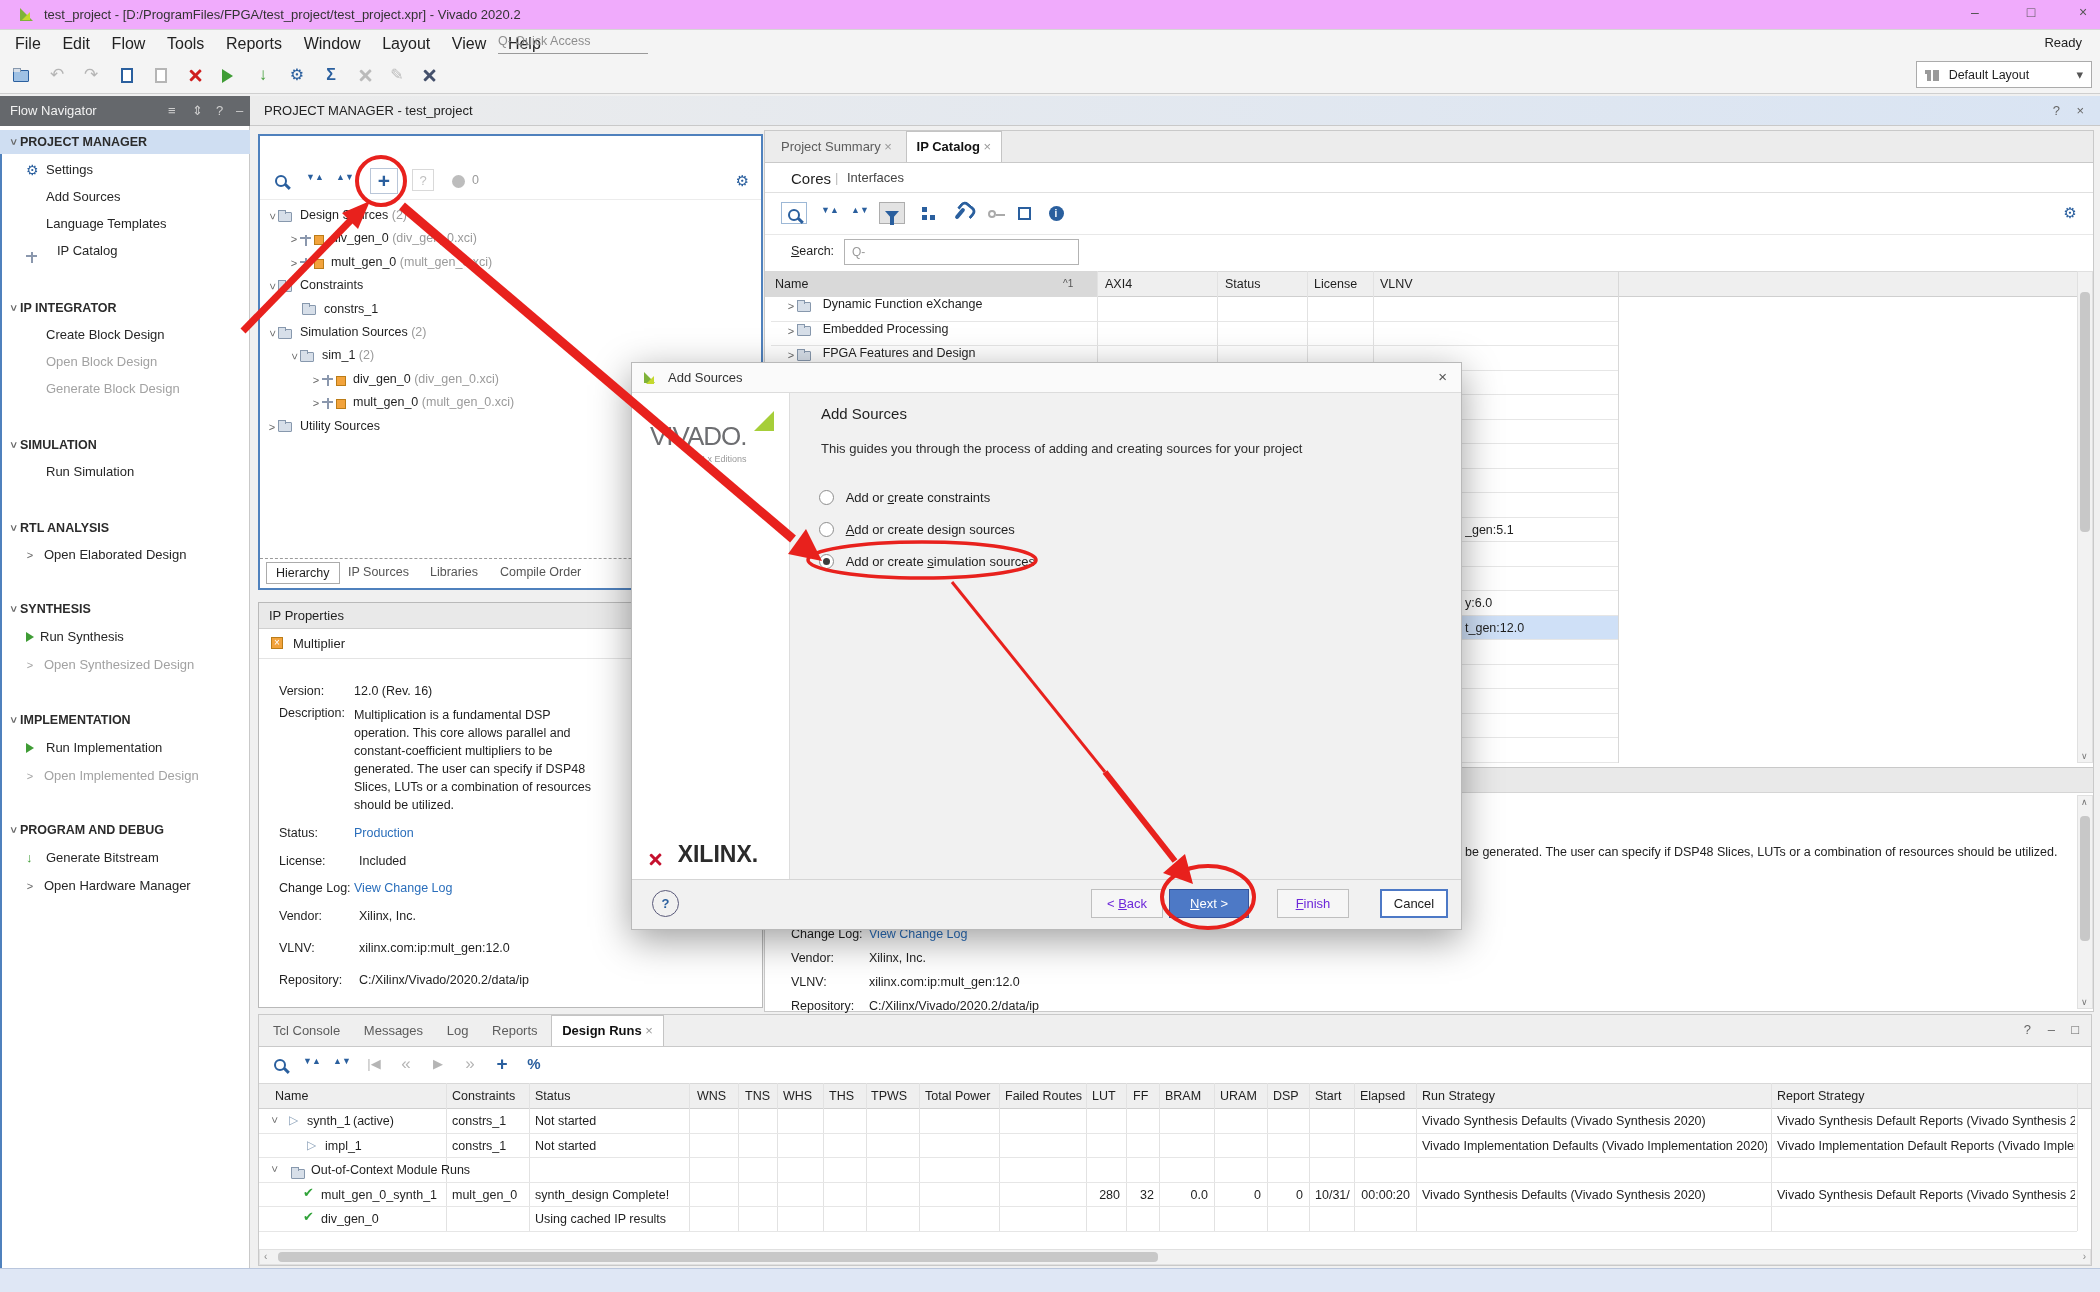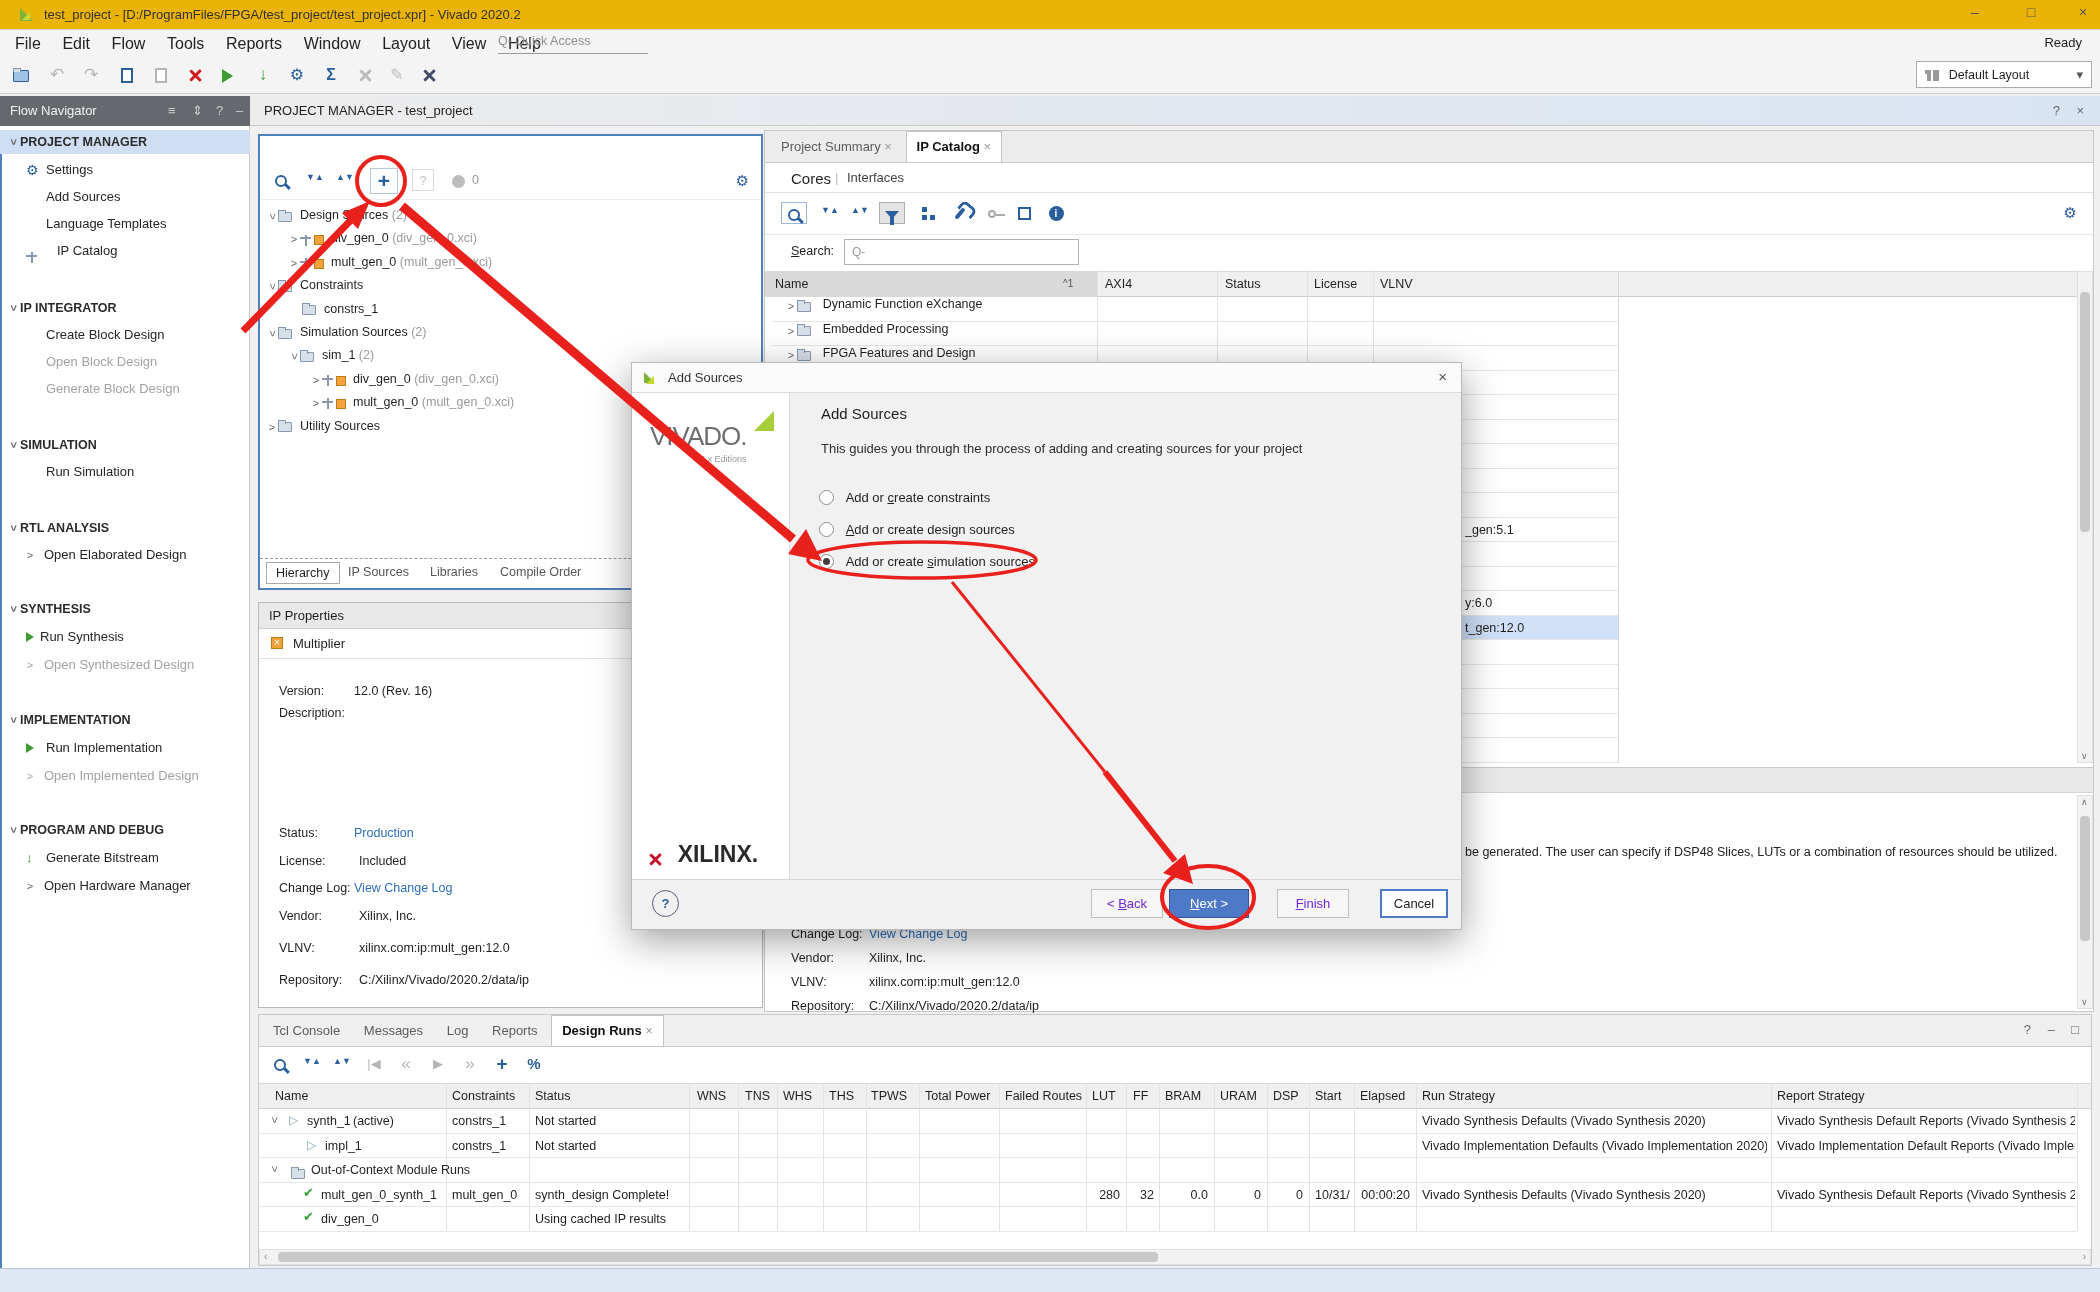--- a/index.html
+++ b/index.html
@@ -4,21 +4,21 @@
 <style>
 *{box-sizing:border-box;margin:0;padding:0}
 html,body{width:2100px;height:1292px}
 body{position:relative;font-family:"Liberation Sans",sans-serif;background:#f0f0f0;overflow:hidden;color:#1f1f1f;font-size:13px}
 .abs{position:absolute}
 .bold{font-weight:normal}
 .grey{color:#9a9a9a}
 .link{color:#2a6ebb}
 u{text-decoration:underline}
 
-#titlebar{left:0;top:0;width:2100px;height:30px;background:#eab308;border-bottom:1px solid #d5d5d5}
+#titlebar{left:0;top:0;width:2100px;height:30px;background:#f0abfc;border-bottom:1px solid #d5d5d5}
 #menubar{left:0;top:30px;width:2100px;height:26px;background:#f4f4f4}
 #apptoolbar{left:0;top:56px;width:2100px;height:38px;background:#f4f4f4;border-bottom:1px solid #cfcfcf}
 .menu-item{display:inline-block;padding:5px 9px;font-size:16px;color:#222;cursor:default}
 .winbtn{width:26px;text-align:center;color:#555;font-size:14px;top:4px}
 
 .vlogo{width:0;height:0;border-bottom:13px solid #7fb239;border-right:13px solid transparent;position:absolute}
 .vlogo::after{content:"";position:absolute;left:2px;top:4px;border-bottom:8px solid #c5d92e;border-left:8px solid transparent}
 
 .tool{position:absolute;top:8px;width:26px;height:22px;text-align:center;line-height:22px}
 .mag{display:inline-block;width:12px;height:12px;border:2.5px solid #2a5f9e;border-radius:50%;position:relative;vertical-align:middle}
@@ -303,20 +303,21 @@
   <div class="abs" style="left:0;top:0;width:503px;height:26px;background:#e9e9e9;border-bottom:1px solid #d0d0d0">
     <span class="abs bold" style="left:10px;top:5px;font-size:13px">IP Properties</span>
   </div>
   <div class="abs" style="left:0;top:26px;width:503px;height:30px;border-bottom:1px solid #e4e4e4">
     <span class="abs" style="left:12px;top:8px;width:12px;height:12px;background:#f2a33c;border:1px solid #bb7c17;color:#fff;font-size:10px;line-height:10px;text-align:center">×</span>
     <span class="abs" style="left:34px;top:7px;font-size:13px">Multiplier</span>
   </div>
   <span class="cellL" style="left:20px;top:76px;width:75px">Version:</span>
   <span class="cellL" style="left:95px;top:76px;width:200px">12.0 (Rev. 16)</span>
   <span class="cellL" style="left:20px;top:98px;width:75px">Description:</span>
+  <span class="abs" style="left:95px;top:103px;width:248px;font-size:12.5px;line-height:18px">Multiplication is a fundamental DSP operation. This core allows parallel and constant-coefficient multipliers to be generated. The user can specify if DSP48 Slices, LUTs or a combination of resources should be utilized.</span>
   <span class="cellL" style="left:20px;top:218px;width:75px">Status:</span>
   <span class="cellL link" style="left:95px;top:218px;width:150px">Production</span>
   <span class="cellL" style="left:20px;top:246px;width:75px">License:</span>
   <span class="cellL" style="left:100px;top:246px;width:150px">Included</span>
   <span class="cellL" style="left:20px;top:273px;width:78px">Change Log:</span>
   <span class="cellL link" style="left:95px;top:273px;width:180px">View Change Log</span>
   <span class="cellL" style="left:20px;top:301px;width:75px">Vendor:</span>
   <span class="cellL" style="left:100px;top:301px;width:180px">Xilinx, Inc.</span>
   <span class="cellL" style="left:20px;top:333px;width:75px">VLNV:</span>
   <span class="cellL" style="left:100px;top:333px;width:250px">xilinx.com:ip:mult_gen:12.0</span>

